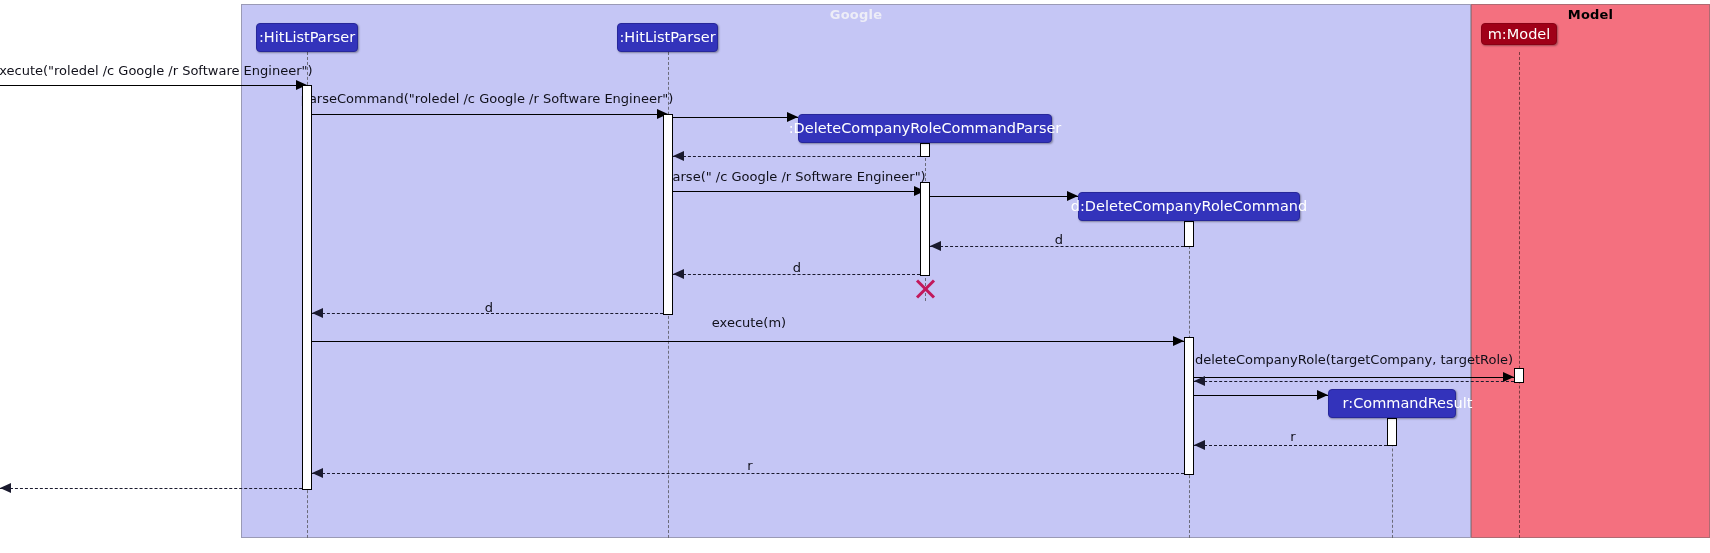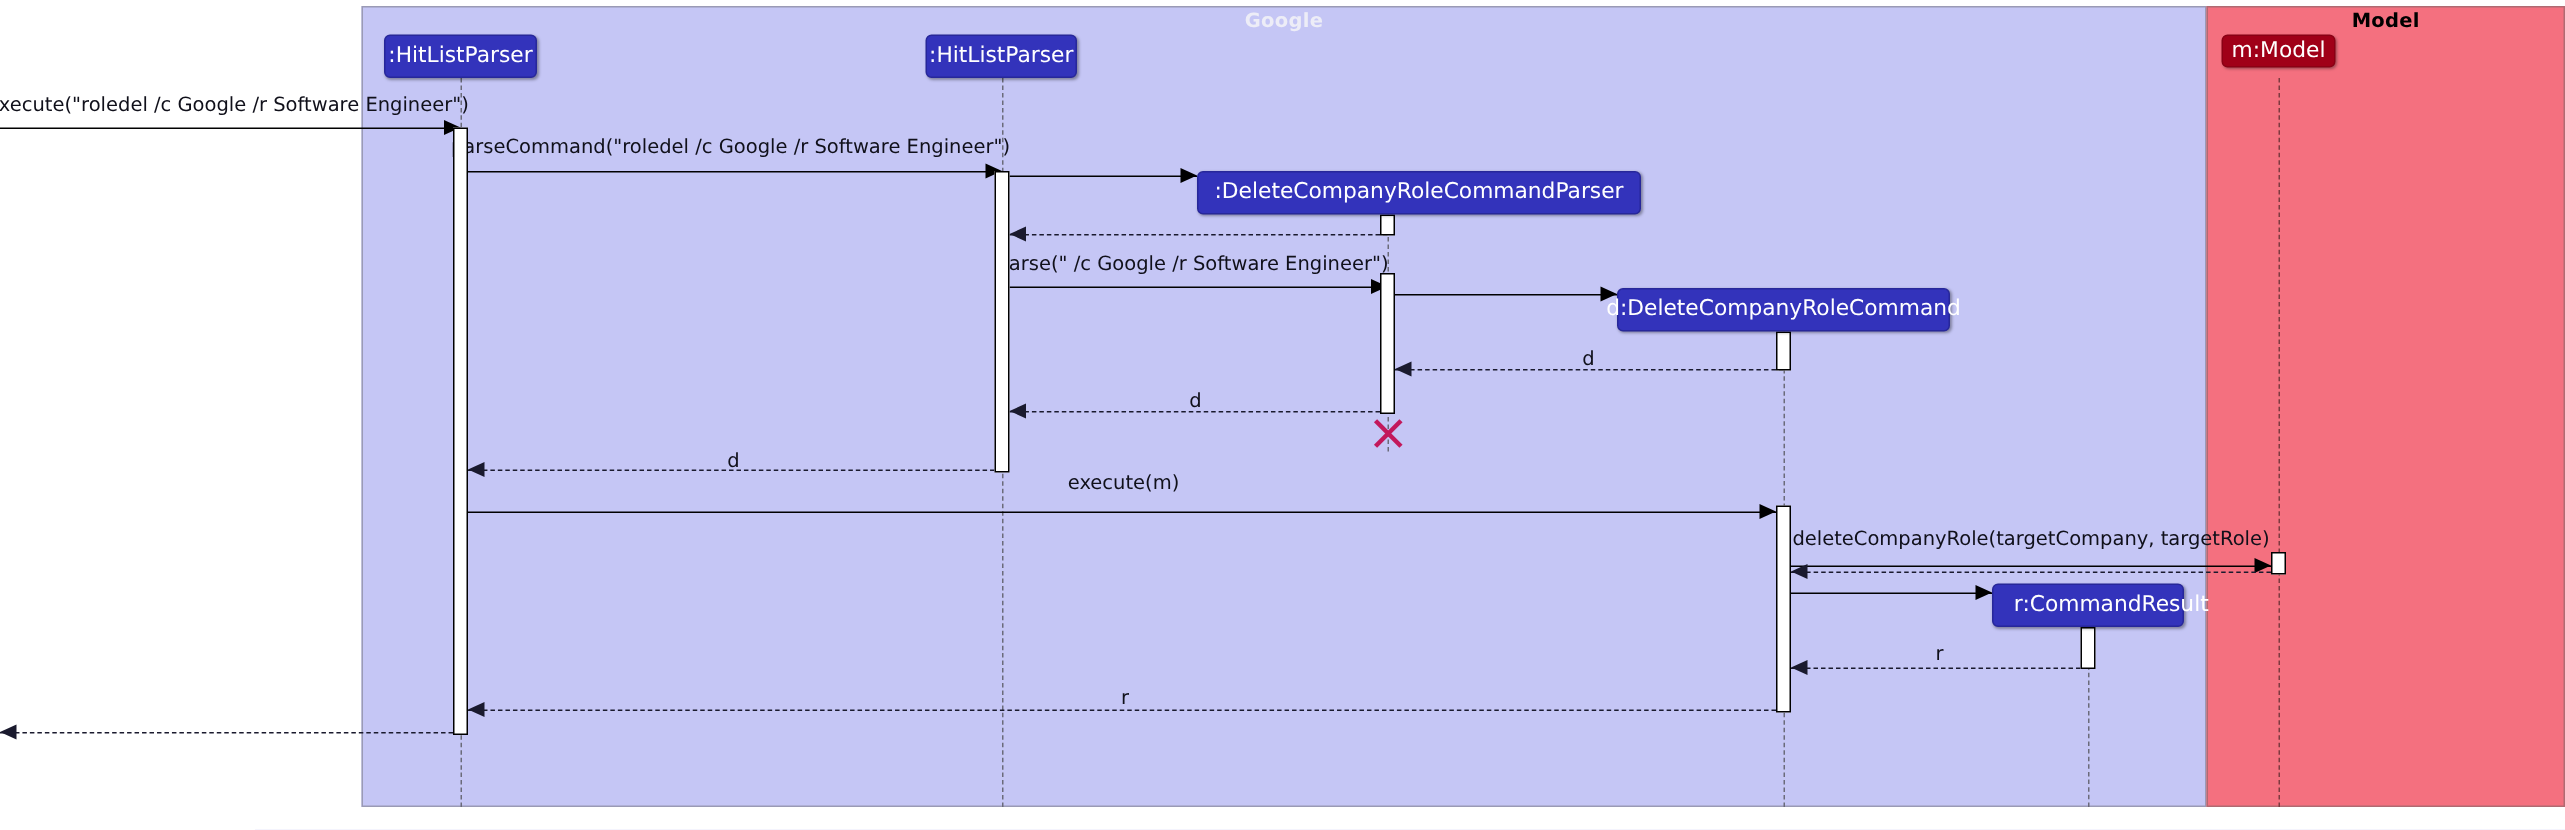--- a/index.html
+++ b/index.html
@@ -213,21 +213,21 @@
       <div class="activation" style="left: 1514px; top: 368px; width: 10px; height: 15px;"></div>
       <div class="activation" style="left: 1387px; top: 418px; width: 10px; height: 28px;"></div>
     </div>
   <div id="participants-layer">
       <div class="participant" style="left: 256px; top: 23px; width: 102px; height: 29px;">
         <span>:HitListParser</span>
       </div>
       <div class="participant" style="left: 617px; top: 23px; width: 101px; height: 29px;">
         <span>:HitListParser</span>
       </div>
-      <div class="participant" style="left: 798px; top: 114px; width: 296px; height: 29px;">
+      <div class="participant" style="left: 798px; top: 114px; width: 254px; height: 29px;">
         <span>:DeleteCompanyRoleCommandParser</span>
       </div>
       <div class="participant" style="left: 1078px; top: 192px; width: 222px; height: 29px;">
         <span>d:DeleteCompanyRoleCommand</span>
       </div>
       <div class="participant" style="left: 1328px; top: 389px; width: 128px; height: 29px; padding-left: 40px;">
         <span>r:CommandResult</span>
       </div>
       <div class="participant participant-model" style="left: 1481px; top: 23px; width: 76px; height: 22px;">
         <span>m:Model</span>

